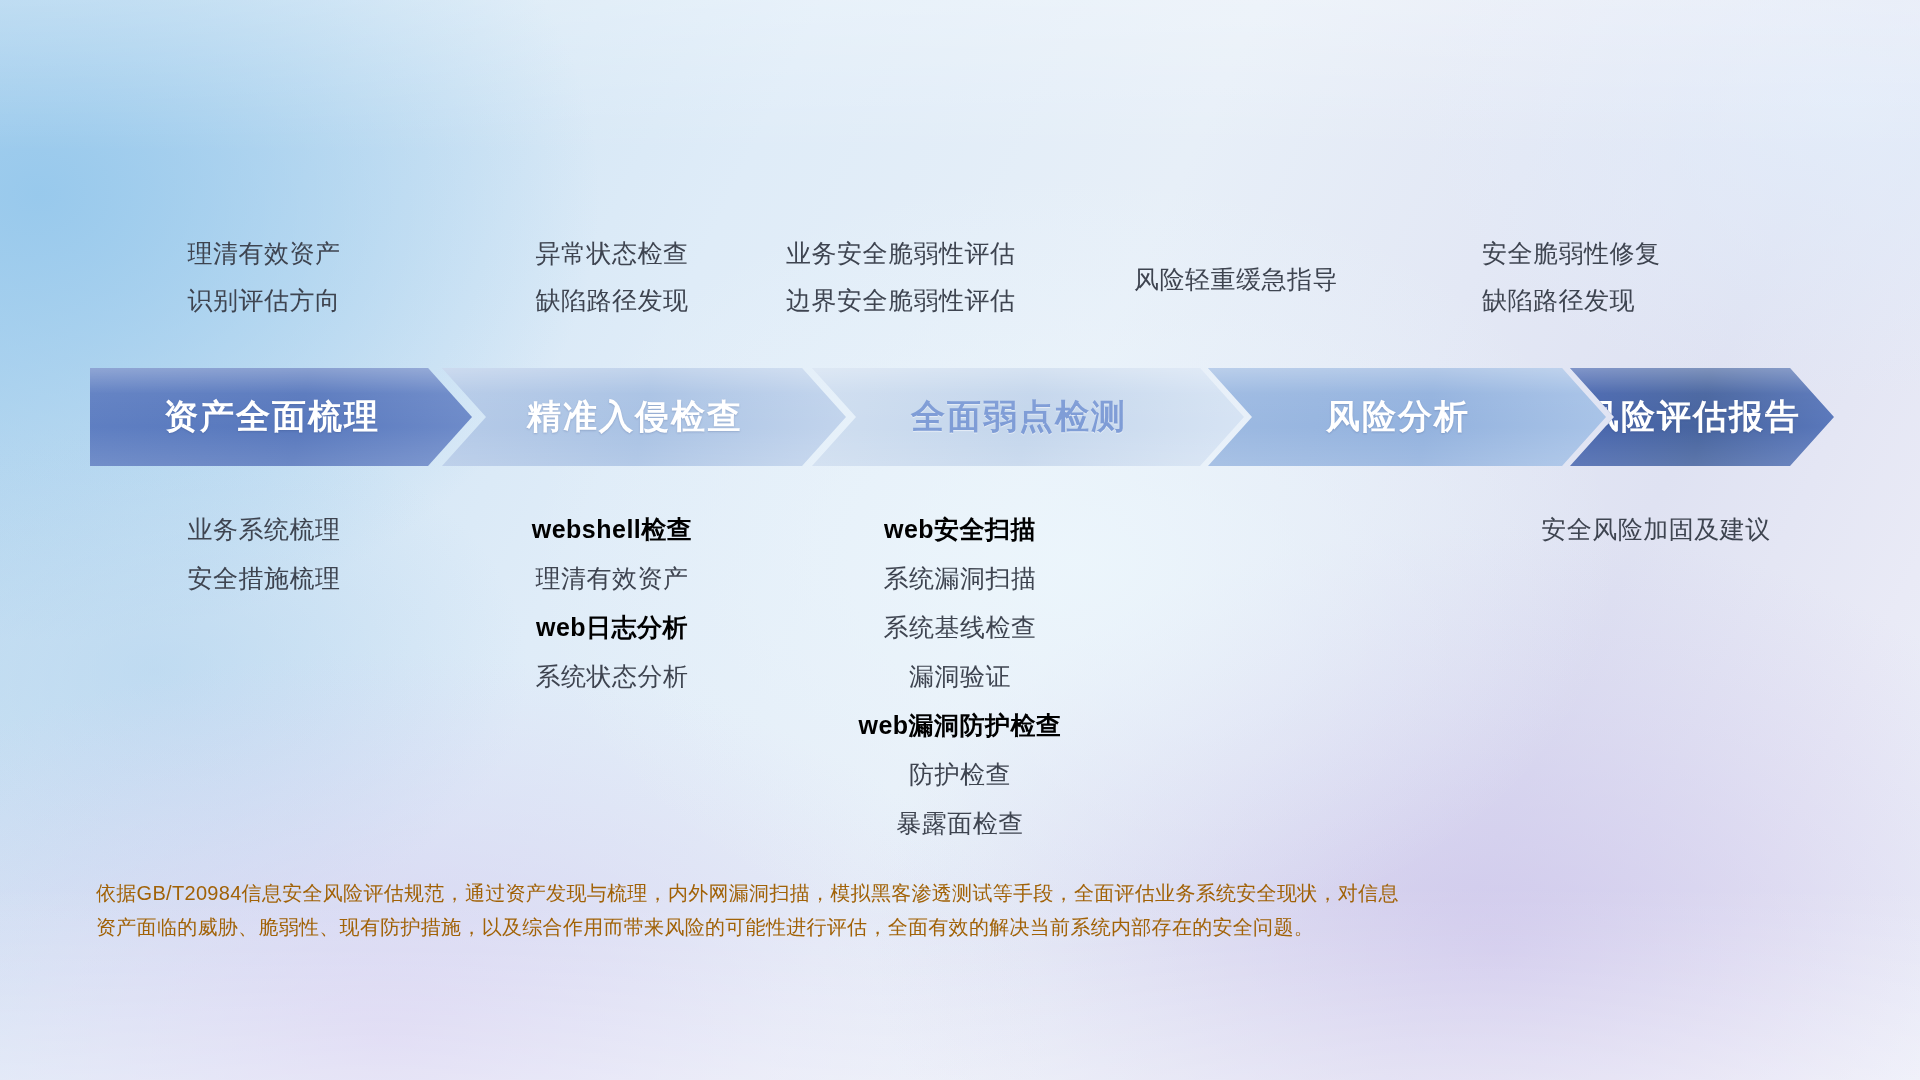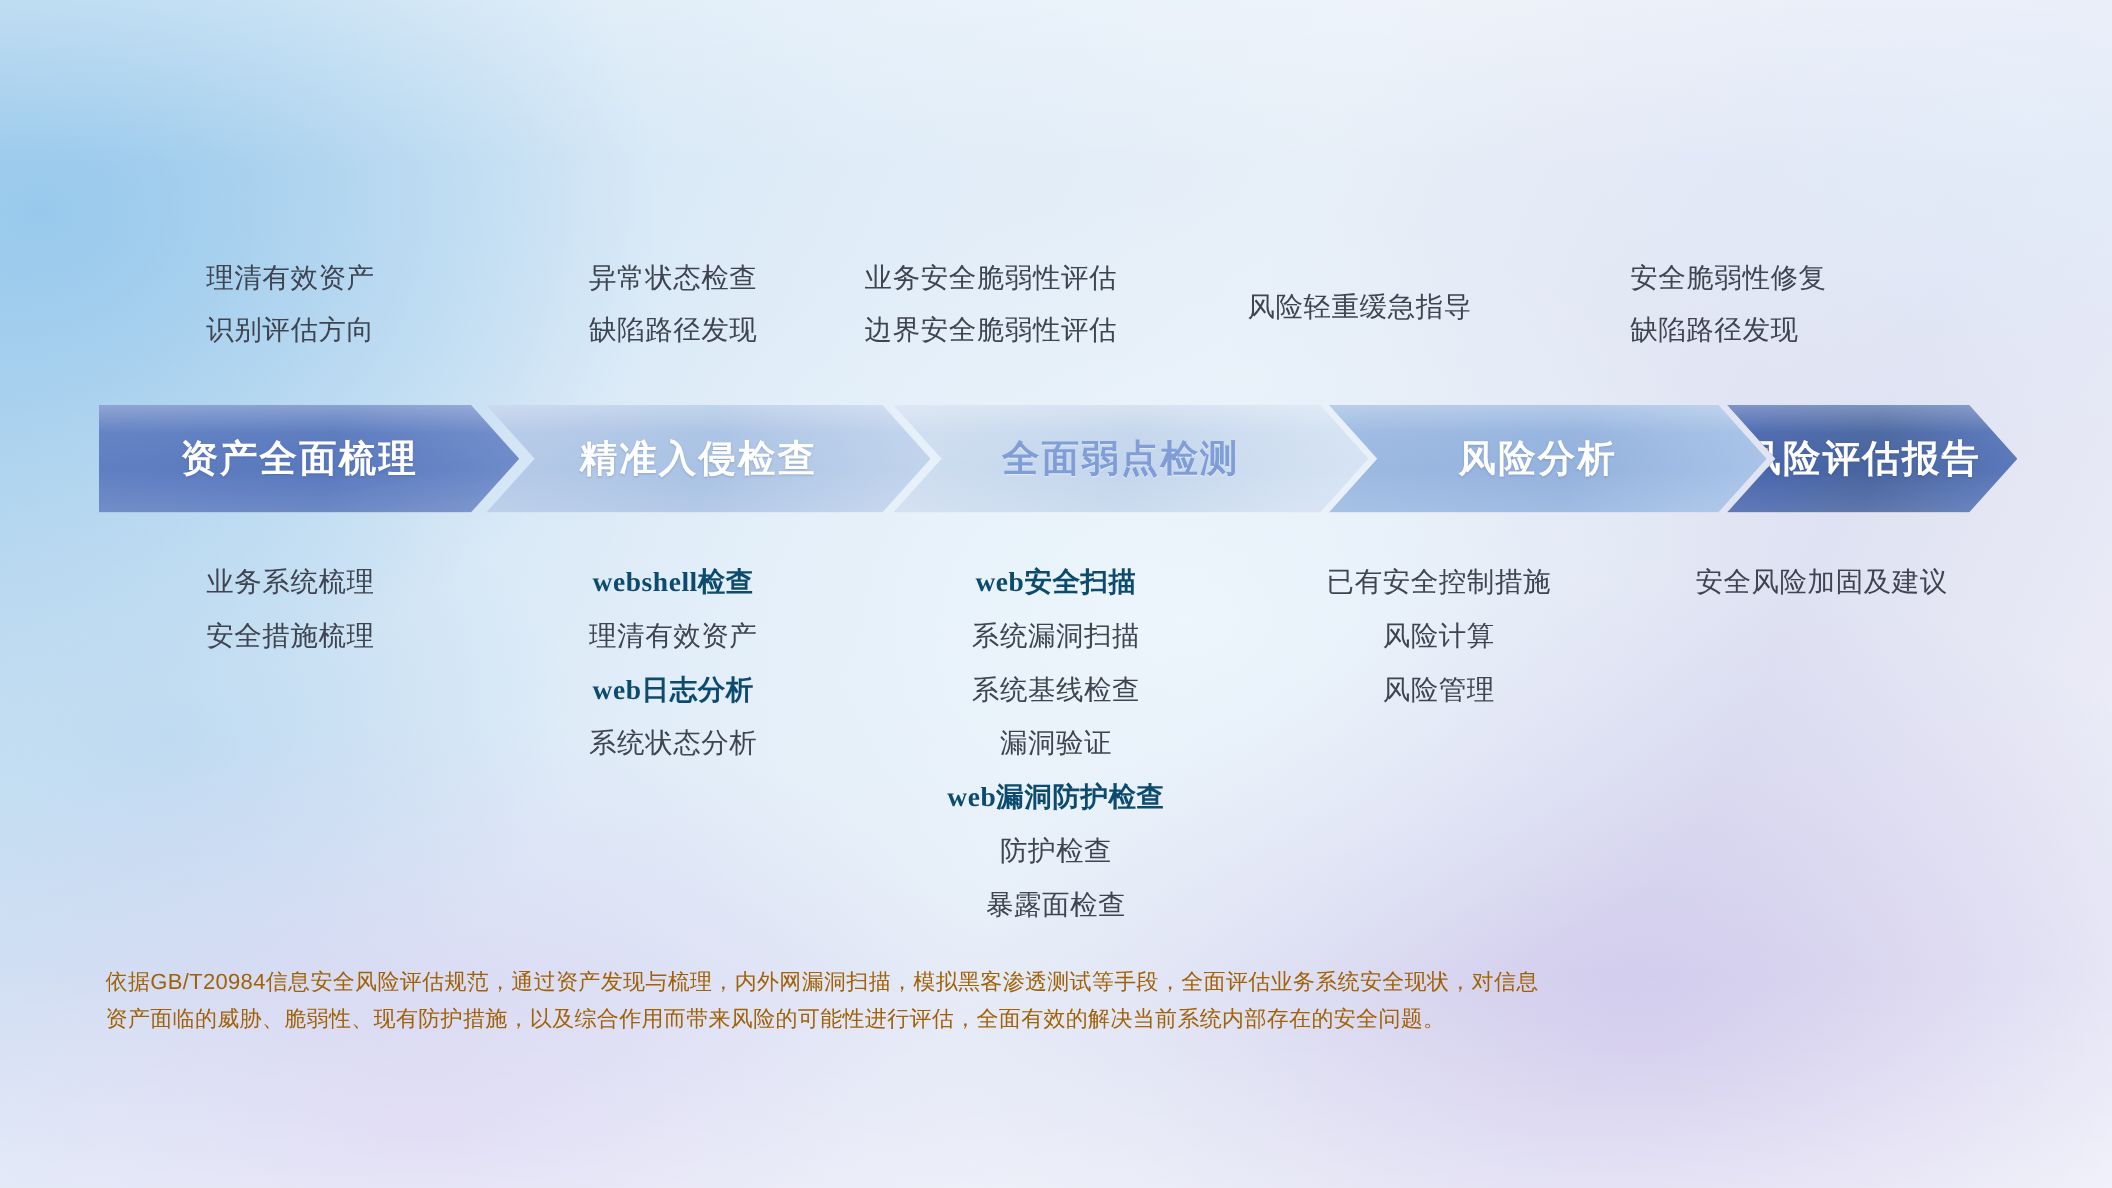--- a/index.html
+++ b/index.html
@@ -60,21 +60,21 @@
   .columns {
     position: absolute;
     left: 90px;
     right: 90px;
     top: 0;
     bottom: 0;
     display: grid;
     grid-template-columns: repeat(5, 1fr);
   }
 
-  .col { position: relative; font-family: Liberation Serif, serif; }
+  .col { position: relative; }
 
   
   .top-notes {
     position: absolute;
     left: 0; right: 0;
     top: 230px;
     text-align: left;
     color: #3e4450;
     font-size: 25px;
     line-height: 47px;
@@ -90,21 +90,21 @@
     position: absolute;
     left: 0; right: 0;
     top: 505px;
     text-align: center;
     color: #3e4450;
     font-size: 25px;
     line-height: 49px;
     letter-spacing: 0.5px;
     white-space: nowrap;
   }
-  .bottom-notes .strong { font-weight: 700; color: #0c4a6e; }
+  .bottom-notes .strong { font-weight: 700; color: #000000; }
 
   
   .band {
     position: absolute;
     left: 90px;
     top: 368px;
     width: 1744px;
     height: 98px;
   }
   .arrow {
@@ -216,25 +216,20 @@
         <span class="note-line strong">web漏洞防护检查</span>
         <span class="note-line">防护检查</span>
         <span class="note-line">暴露面检查</span>
       </div>
     </div>
 
     <div class="col col-4">
       <div class="top-notes" style="top:256px;">
         <span class="note-line">风险轻重缓急指导</span>
       </div>
-      <div class="bottom-notes">
-        <span class="note-line">已有安全控制措施</span>
-        <span class="note-line">风险计算</span>
-        <span class="note-line">风险管理</span>
-      </div>
     </div>
 
     <div class="col col-5">
       <div class="top-notes">
         <span class="note-line">安全脆弱性修复</span>
         <span class="note-line">缺陷路径发现</span>
       </div>
       <div class="bottom-notes">
         <span class="note-line">安全风险加固及建议</span>
       </div>

